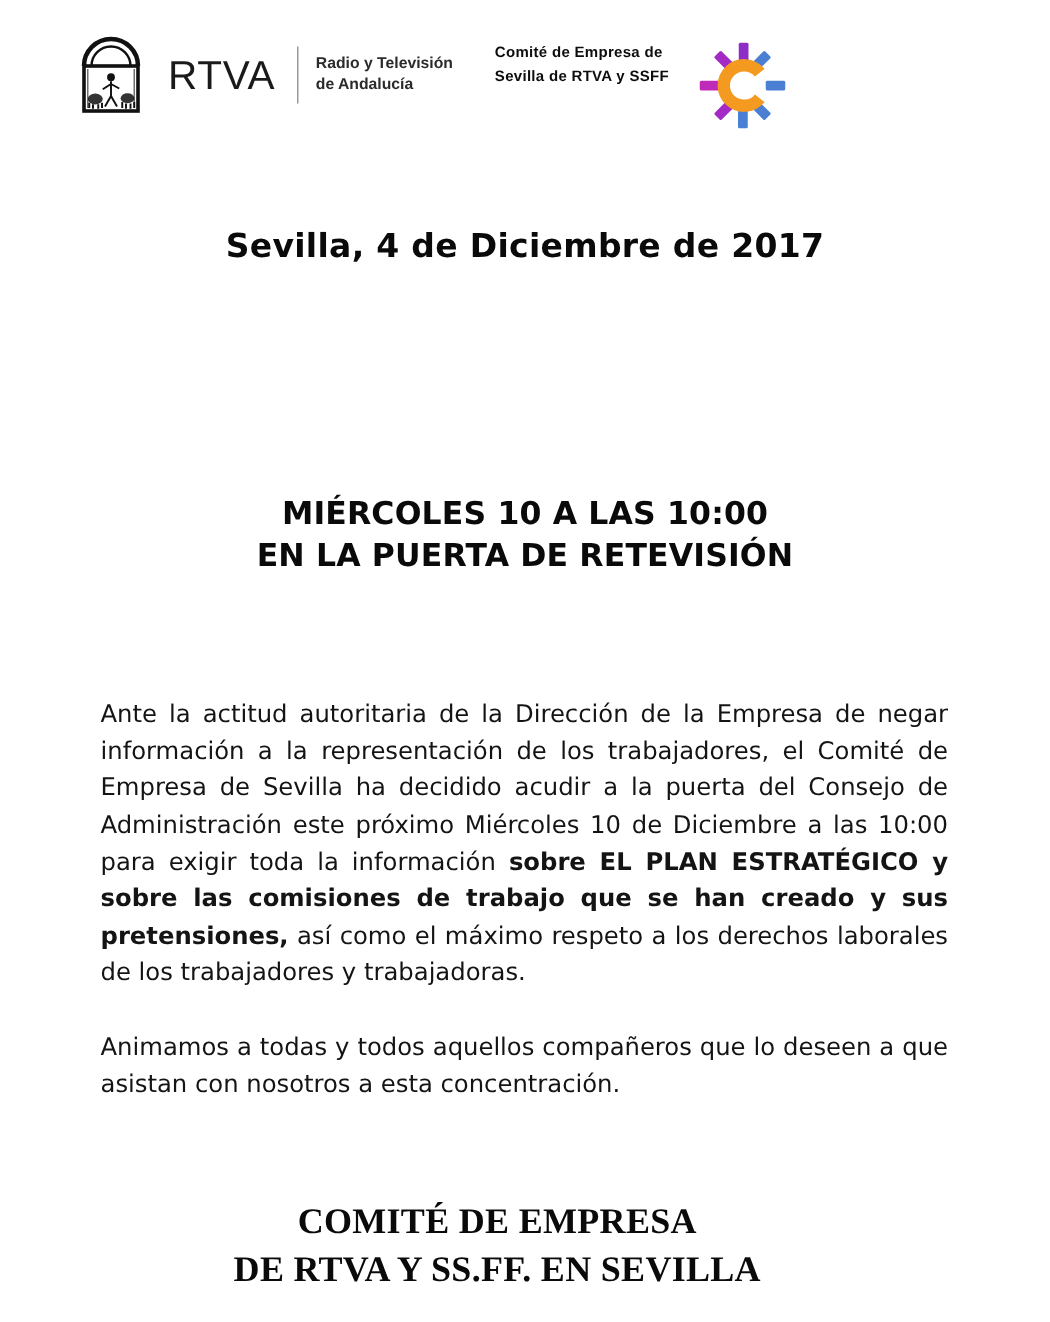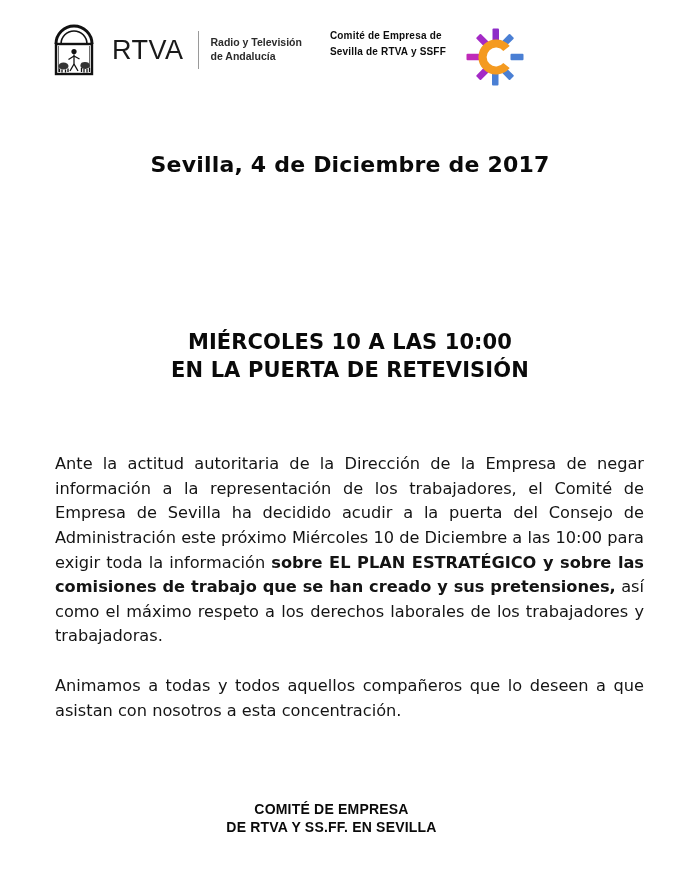--- a/index.html
+++ b/index.html
@@ -127,38 +127,38 @@
     left: 55px;
     width: 589px;
   }
   .para {
     font-family: "DejaVu Sans", sans-serif;
     font-size: 16.2px;
     line-height: 1.52;
     color: #141414;
     text-align: justify;
     text-justify: inter-word;
-    margin: 0;
+    margin: 12px;
   }
   .para + .para {
     margin-top: 25px;
   }
   .para b {
     font-weight: bold;
   }
 
   
   .footer {
     position: absolute;
     top: 800px;
     left: 0;
     width: 663px;
     text-align: center;
-    font-family: Liberation Sans, sans-serif;
-    font-size: 14px;
+    font-family: Liberation Serif, serif;
+    font-size: 24px;
     font-weight: bold;
     line-height: 1.32;
     color: #0a0a0a;
     letter-spacing: 0.2px;
     white-space: pre-line;
   }
 </style>
 </head>
 <body>
 

